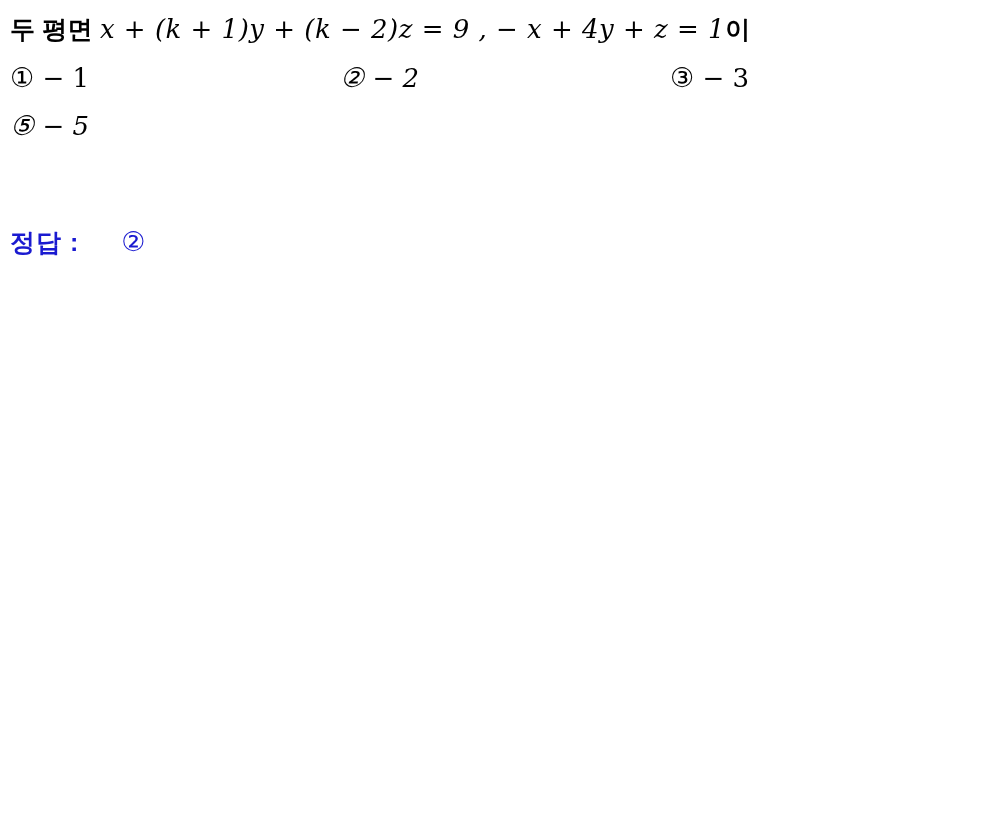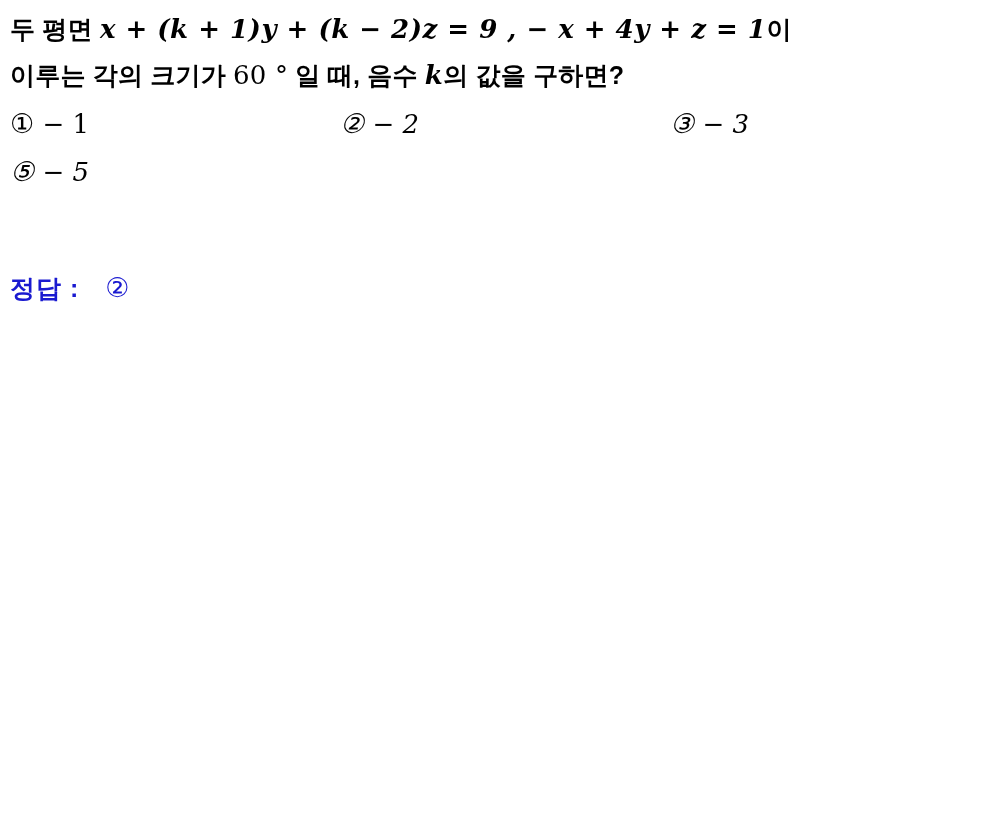--- a/index.html
+++ b/index.html
@@ -26,21 +26,21 @@
   .qline {
     font-size: 25px;
     font-weight: bold;
     line-height: 46px;
     white-space: nowrap;
     letter-spacing: 0.2px;
   }
   .math {
     font-family: "DejaVu Serif", serif;
     font-style: italic;
-    font-weight: bold;
+    font-weight: normal;
     font-size: 26px;
     letter-spacing: 0.5px;
   }
   .mathup {
     font-family: "DejaVu Serif", serif;
     font-style: normal;
     font-weight: normal;
     font-size: 26px;
   }
   .choices {
@@ -56,48 +56,48 @@
     font-family: "DejaVu Serif", serif;
     font-size: 26px;
     color: #000000;
     white-space: nowrap;
   }
   .choice .num {
     font-size: 27px;
   }
   .c1 { width: 330px; }
   .c2 { width: 330px; font-style: italic; }
-  .c3 { width: 300px; font-style: italic; }
+  .c3 { width: 300px; }
   .answer {
     margin-top: 68px;
     padding: 0 10px;
     color: #1a1ad0;
     font-size: 25px;
     font-weight: bold;
     display: flex;
     align-items: baseline;
+    gap: 16px;
   }
   .answer .label {
     letter-spacing: 1px;
   }
   .answer .value {
     font-family: "DejaVu Serif", serif;
     font-weight: normal;
     font-size: 27px;
     margin-left: 26px;
   }
 </style>
 </head>
 <body>
 
 <div class="page">
 
   <div class="question">
     <div class="qline"><span>두 평면 </span><span class="math">x + (k + 1)y + (k − 2)z = 9 ,  − x + 4y + z = 1</span><span>이</span></div>
-    <div class="qline"><span>이루는 각의 크기가 </span><span class="mathup">60 °</span><span> 일 때, 음수 </span><span class="math">k</span><span>의 값을 구하면?</span></div>
   </div>
 
   <div class="choices">
     <div class="choice-row">
       <div class="choice c1"><span class="num">①</span> <span>− 1</span></div>
       <div class="choice c2"><span class="num">②</span> <span>− 2</span></div>
       <div class="choice c3"><span class="num">③</span> <span>− 3</span></div>
     </div>
     <div class="choice-row">
       <div class="choice c2"><span class="num">⑤</span> <span>− 5</span></div>

